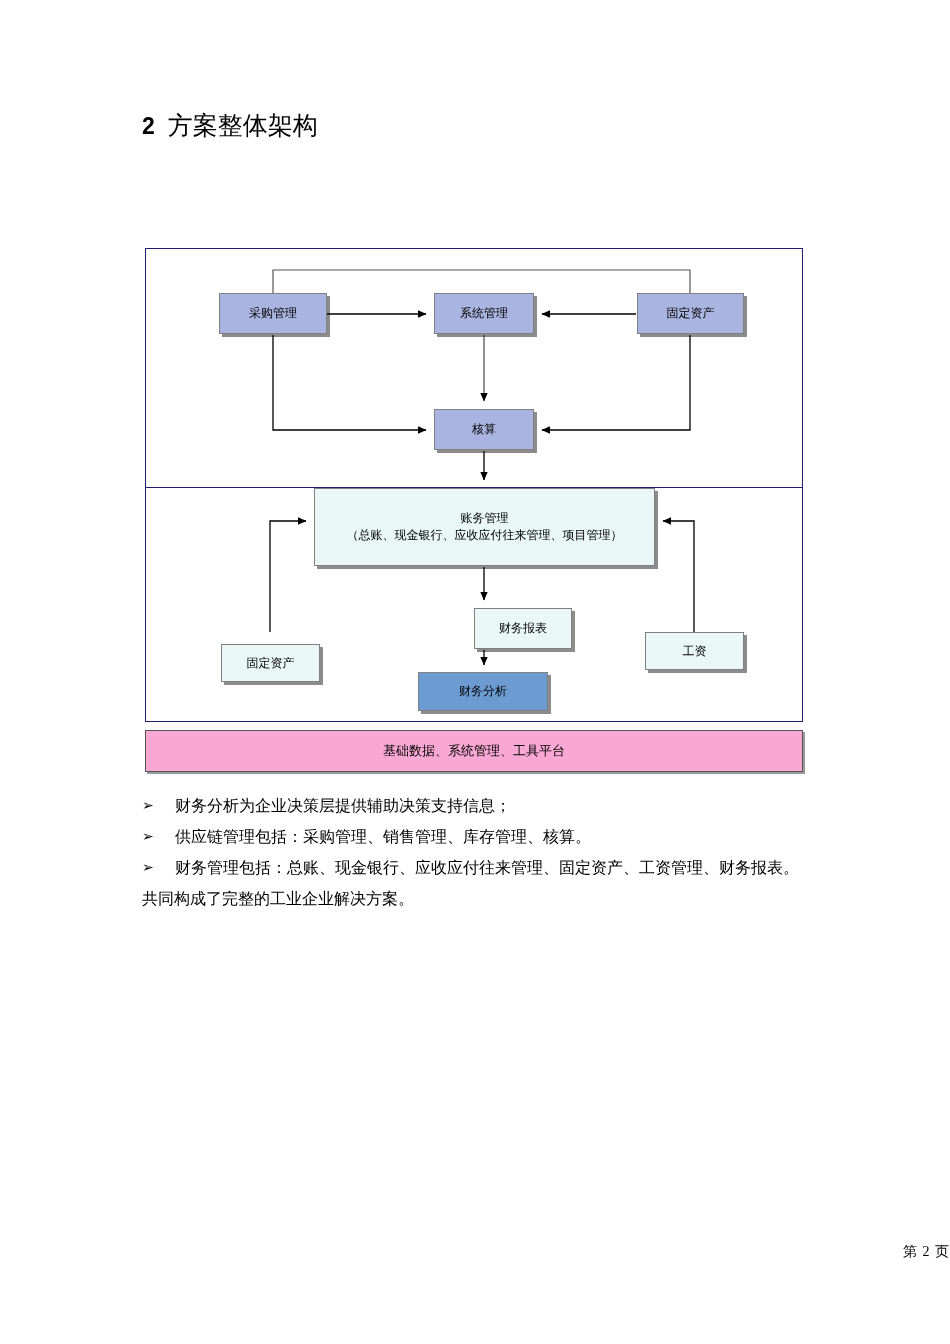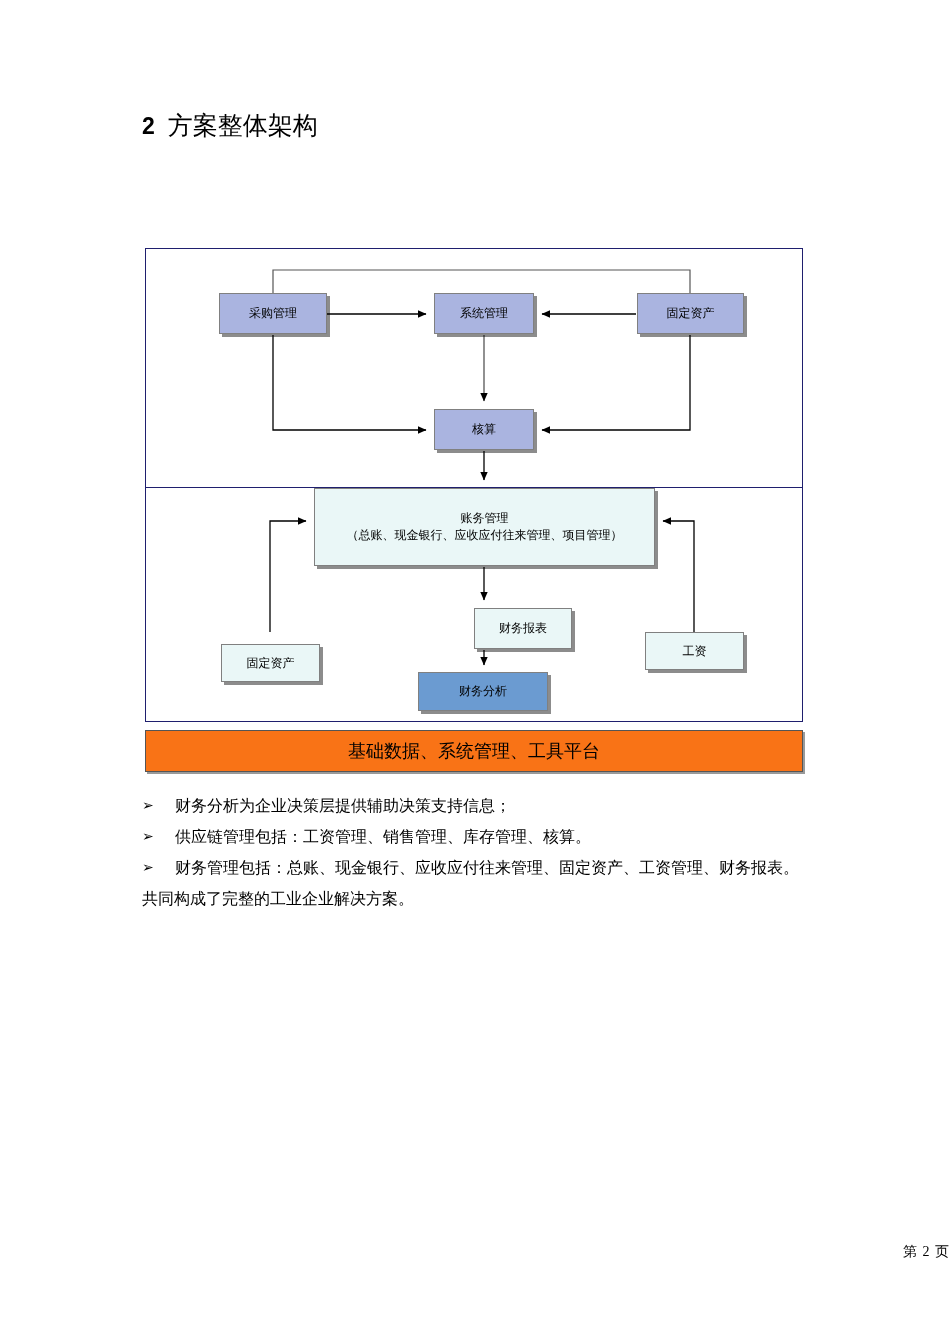--- a/index.html
+++ b/index.html
@@ -105,26 +105,26 @@
 
   
   #platform-bar {
     position: absolute;
     left: 145px;
     top: 730px;
     width: 658px;
     height: 42px;
     box-sizing: border-box;
     border: 1px solid #555555;
-    background: #f97316;
+    background: #f9a8d4;
     box-shadow: 2px 2px 0 rgba(0,0,0,0.4);
     display: flex;
     align-items: center;
     justify-content: center;
-    font-size: 18px;
+    font-size: 13px;
     font-family: "Liberation Serif", "DejaVu Serif", serif;
   }
 
   
   #notes {
     position: absolute;
     left: 142px;
     top: 790px;
     width: 700px;
   }
@@ -240,21 +240,21 @@
   <span>基础数据、系统管理、工具平台</span>
 </div>
 
 <div id="notes">
   <div class="note-row">
     <span class="note-marker">➢</span>
     <span class="note-text">财务分析为企业决策层提供辅助决策支持信息；</span>
   </div>
   <div class="note-row">
     <span class="note-marker">➢</span>
-    <span class="note-text">供应链管理包括：工资管理、销售管理、库存管理、核算。</span>
+    <span class="note-text">供应链管理包括：采购管理、销售管理、库存管理、核算。</span>
   </div>
   <div class="note-row">
     <span class="note-marker">➢</span>
     <span class="note-text">财务管理包括：总账、现金银行、应收应付往来管理、固定资产、工资管理、财务报表。</span>
   </div>
 </div>
 <div id="notes-tail">共同构成了完整的工业企业解决方案。</div>
 
 <div id="page-footer">第 2 页</div>
 

